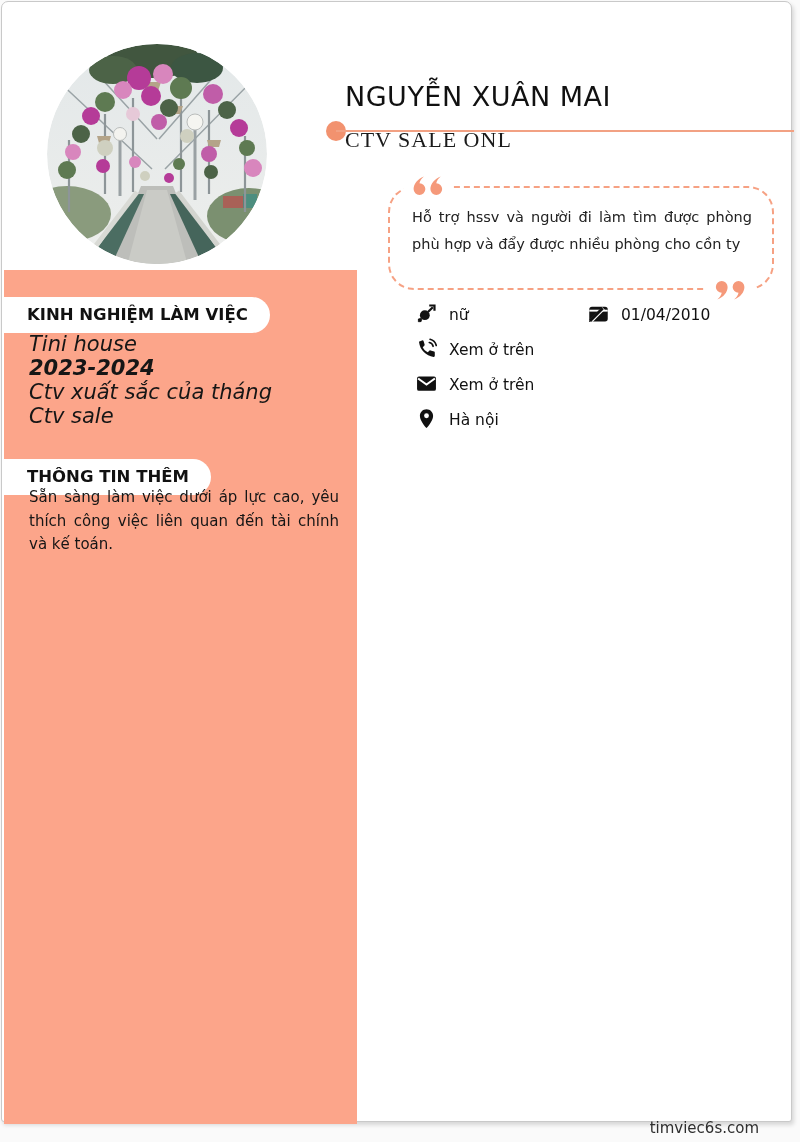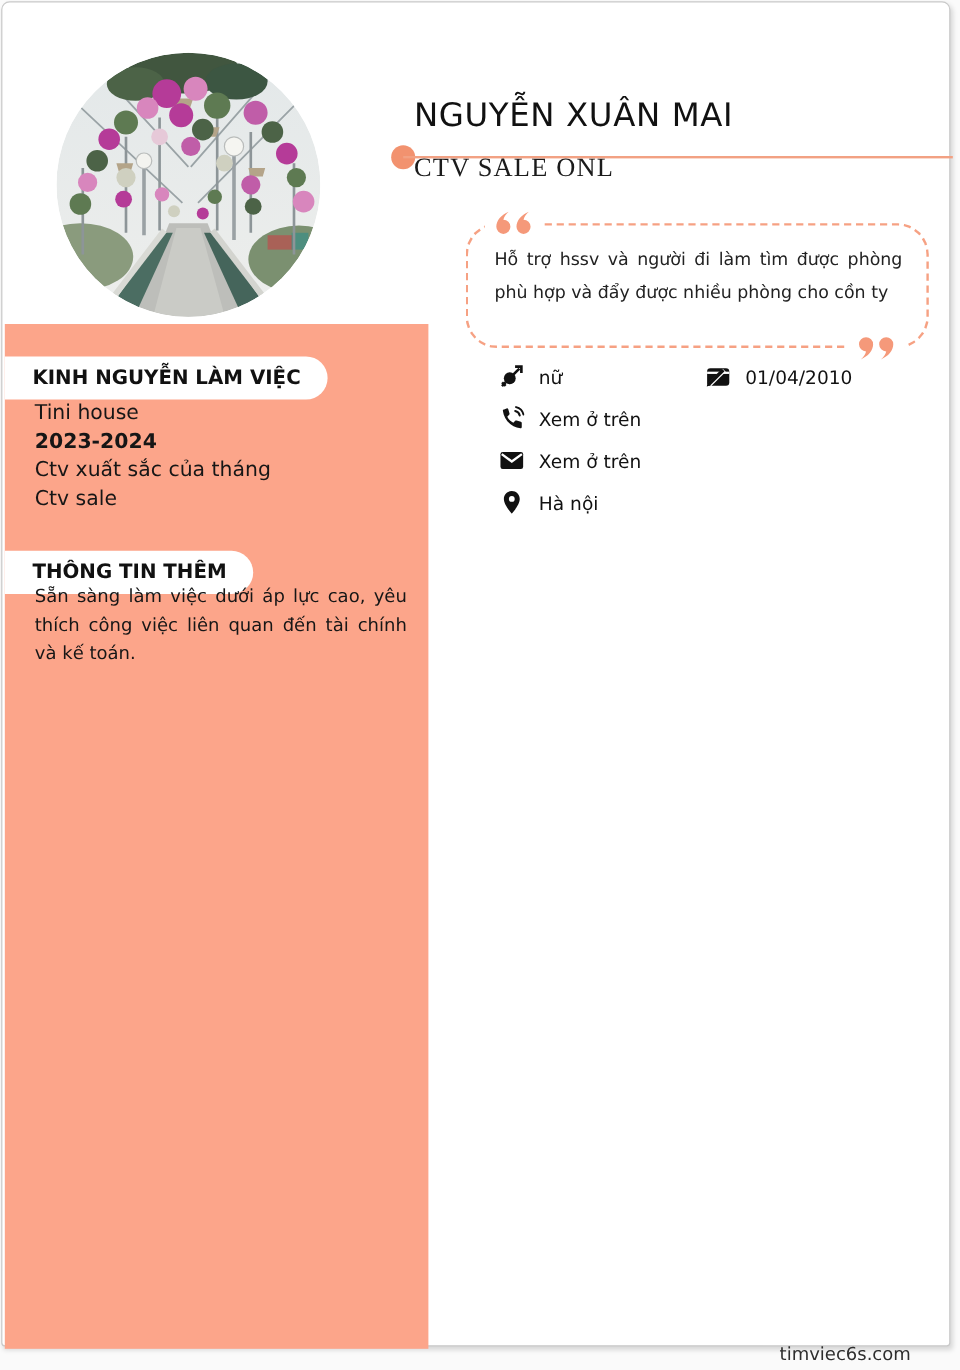--- a/index.html
+++ b/index.html
@@ -37,21 +37,21 @@
   .info-item .it { font-size:15.5px; color:#111; white-space:nowrap; }
   
   .sidebar { position:absolute; left:2px; top:268px; width:353px; height:854px; background:#FCA58A; }
   .pill {
     position:absolute; left:0; display:inline-block; background:#fff;
     height:36px; line-height:36px; padding:0 22px 0 23px;
     border-radius:0 18px 18px 0; font-size:16.5px; font-weight:700; color:#111; white-space:nowrap;
   }
   .pill-1 { top:27px; }
   .pill-2 { top:173px;margin-top:16px; }
-  .exp { position:absolute; left:25px; top:62px; font-size:17px; line-height:24px; color:#161616; }
+  .exp { position:absolute; left:25px; top:62px; font-size:21px; line-height:24px; color:#161616;font-style:italic; }
   .exp .bold { font-weight:700; }
   .extra { position:absolute; left:25px; top:216px; width:310px; font-size:15px; line-height:23.5px; text-align:justify; color:#161616; }
   
   .footer { position:absolute; right:32px; top:1086px; font-size:15px; color:#2e2e2e;margin-top:31px; }
 </style>
 </head>
 <body>
 
 <div class="canvas">
   <div class="card">
@@ -209,21 +209,21 @@
       <span class="ic">
         <svg viewBox="0 0 20 20">
           <path d="M10 1.2c-3.5 0-6.3 2.8-6.3 6.3 0 4.7 6.3 11.6 6.3 11.6s6.3-6.9 6.3-11.6c0-3.5-2.8-6.3-6.3-6.3z" fill="#111"></path>
           <circle cx="10" cy="7.4" r="2.3" fill="#fff"></circle>
         </svg>
       </span>
       <span class="it">Hà nội</span>
     </div>
 
     <div class="sidebar">
-      <div class="pill pill-1">KINH NGUYỄN LÀM VIỆC</div>
+      <div class="pill pill-1">KINH NGHIỆM LÀM VIỆC</div>
       <div class="exp">
         <div>Tini house</div>
         <div class="bold">2023-2024</div>
         <div>Ctv xuất sắc của tháng</div>
         <div>Ctv sale</div>
       </div>
       <div class="pill pill-2">THÔNG TIN THÊM</div>
       <p class="extra">Sẵn sàng làm việc dưới áp lực cao, yêu thích công việc liên quan đến tài chính và kế toán.</p>
     </div>
 

